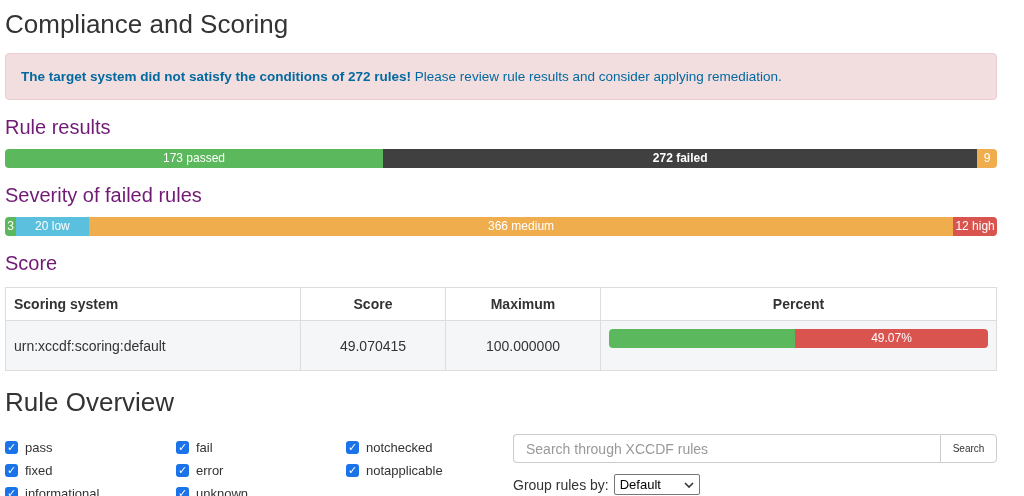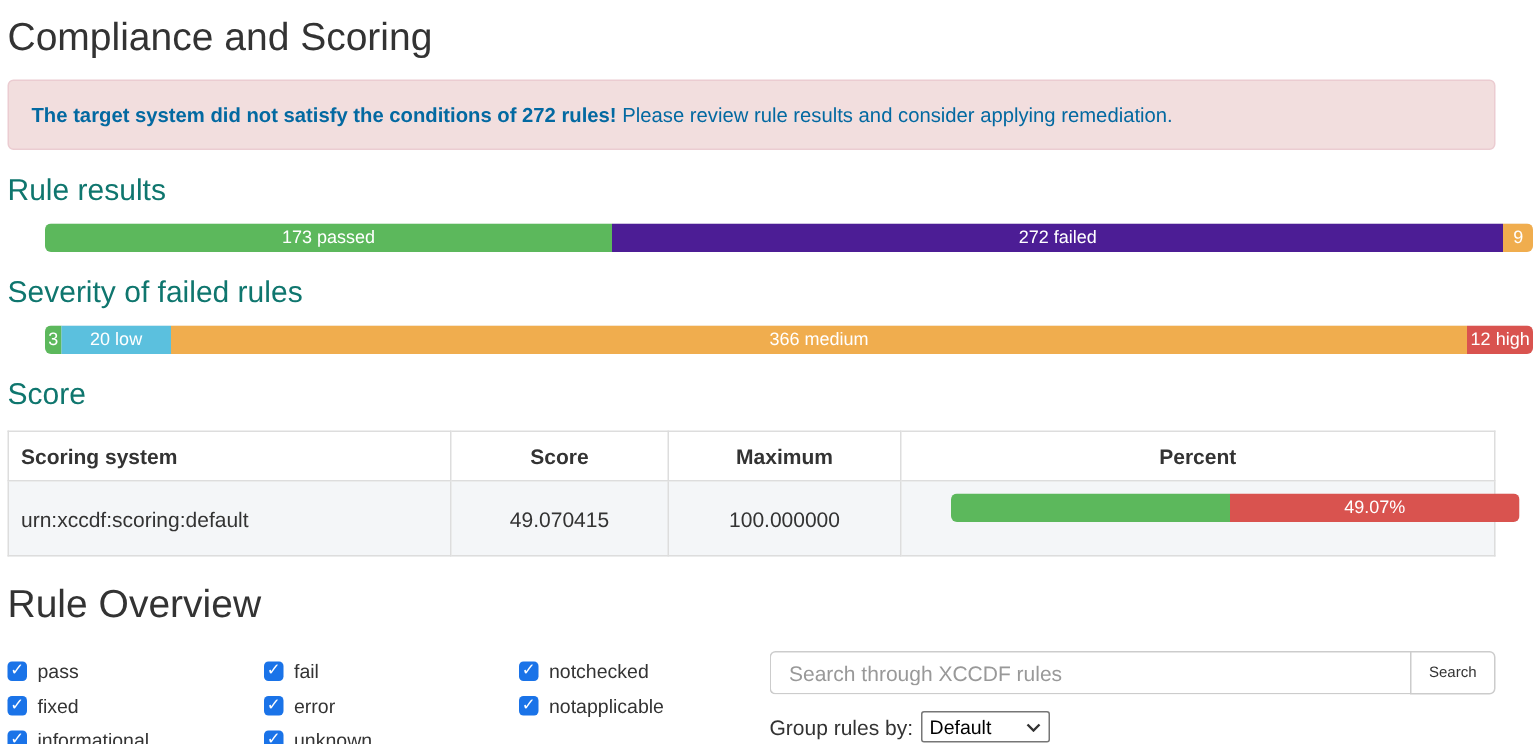--- a/index.html
+++ b/index.html
@@ -1,33 +1,32 @@
 <!DOCTYPE html>
 <html><head>
 <meta charset="utf-8">
 <style>
   * { margin:0; padding:0; box-sizing:border-box; }
   html,body { width:1024px; height:496px; background:#fff; overflow:hidden; }
   body { font-family:"Liberation Sans", sans-serif; font-size:14px; color:#333; }
   .container { width:992px; margin-left:5px; }
 
   h1.page-title { font-size:26px; font-weight:400; color:#333; margin:9px 0 13px 0; }
-  h2.section-title { font-size:20px; font-weight:400; color:#0f766e; margin:16px 0 10px 0; }
+  h2.section-title { font-size:20px; font-weight:400; color:#701a75; margin:16px 0 10px 0; }
   h2.big-title { font-size:26px; font-weight:400; color:#333; margin:16px 0 16px 0; }
 
   .alert {
     background:#f2dede; border:1px solid #ebccd1; border-radius:4px;
     color:#0369a1; padding:14px 15px; font-size:13.5px; line-height:17px;
   }
   .alert b { font-weight:bold; }
 
   .progress {
     display:flex; width:100%; height:19px; border-radius:4px; overflow:hidden;
     background:#f5f5f5;
-    margin-left:25px;
   }
   .progress .seg {
     color:#fff; font-size:12px; line-height:19px; text-align:center;
     white-space:nowrap; overflow:hidden; flex-shrink:0;
   }
 
   table.score-table { width:100%; border-collapse:collapse; margin-top:12px; }
   table.score-table th, table.score-table td { border:1px solid #ddd; padding:8px; font-size:14px; }
   table.score-table th { font-weight:bold; background:#fff; }
   table.score-table td { background:#f4f6f8; }
@@ -81,21 +80,21 @@
   <h1 class="page-title">Compliance and Scoring</h1>
 
   <div class="alert">
     <b>The target system did not satisfy the conditions of 272 rules!</b>
     <span>Please review rule results and consider applying remediation.</span>
   </div>
 
   <h2 class="section-title">Rule results</h2>
   <div class="progress">
       <div class="seg" style="width: 38.1057%; background: rgb(92, 184, 92);">173 passed</div>
-      <div class="seg" style="width: 59.9119%; background: #4c1d95;">272 failed</div>
+      <div class="seg" style="width: 59.9119%; background: #404040; font-weight: bold;">272 failed</div>
       <div class="seg" style="width: 1.98238%; background: rgb(240, 173, 78);">9</div>
     </div>
 
   <h2 class="section-title">Severity of failed rules</h2>
   <div class="progress">
       <div class="seg" style="width: 1.10294%; background: rgb(92, 184, 92);">3</div>
       <div class="seg" style="width: 7.35294%; background: rgb(91, 192, 222);">20 low</div>
       <div class="seg" style="width: 87.1324%; background: rgb(240, 173, 78);">366 medium</div>
       <div class="seg" style="width: 4.41176%; background: rgb(217, 83, 79);">12 high</div>
     </div>

